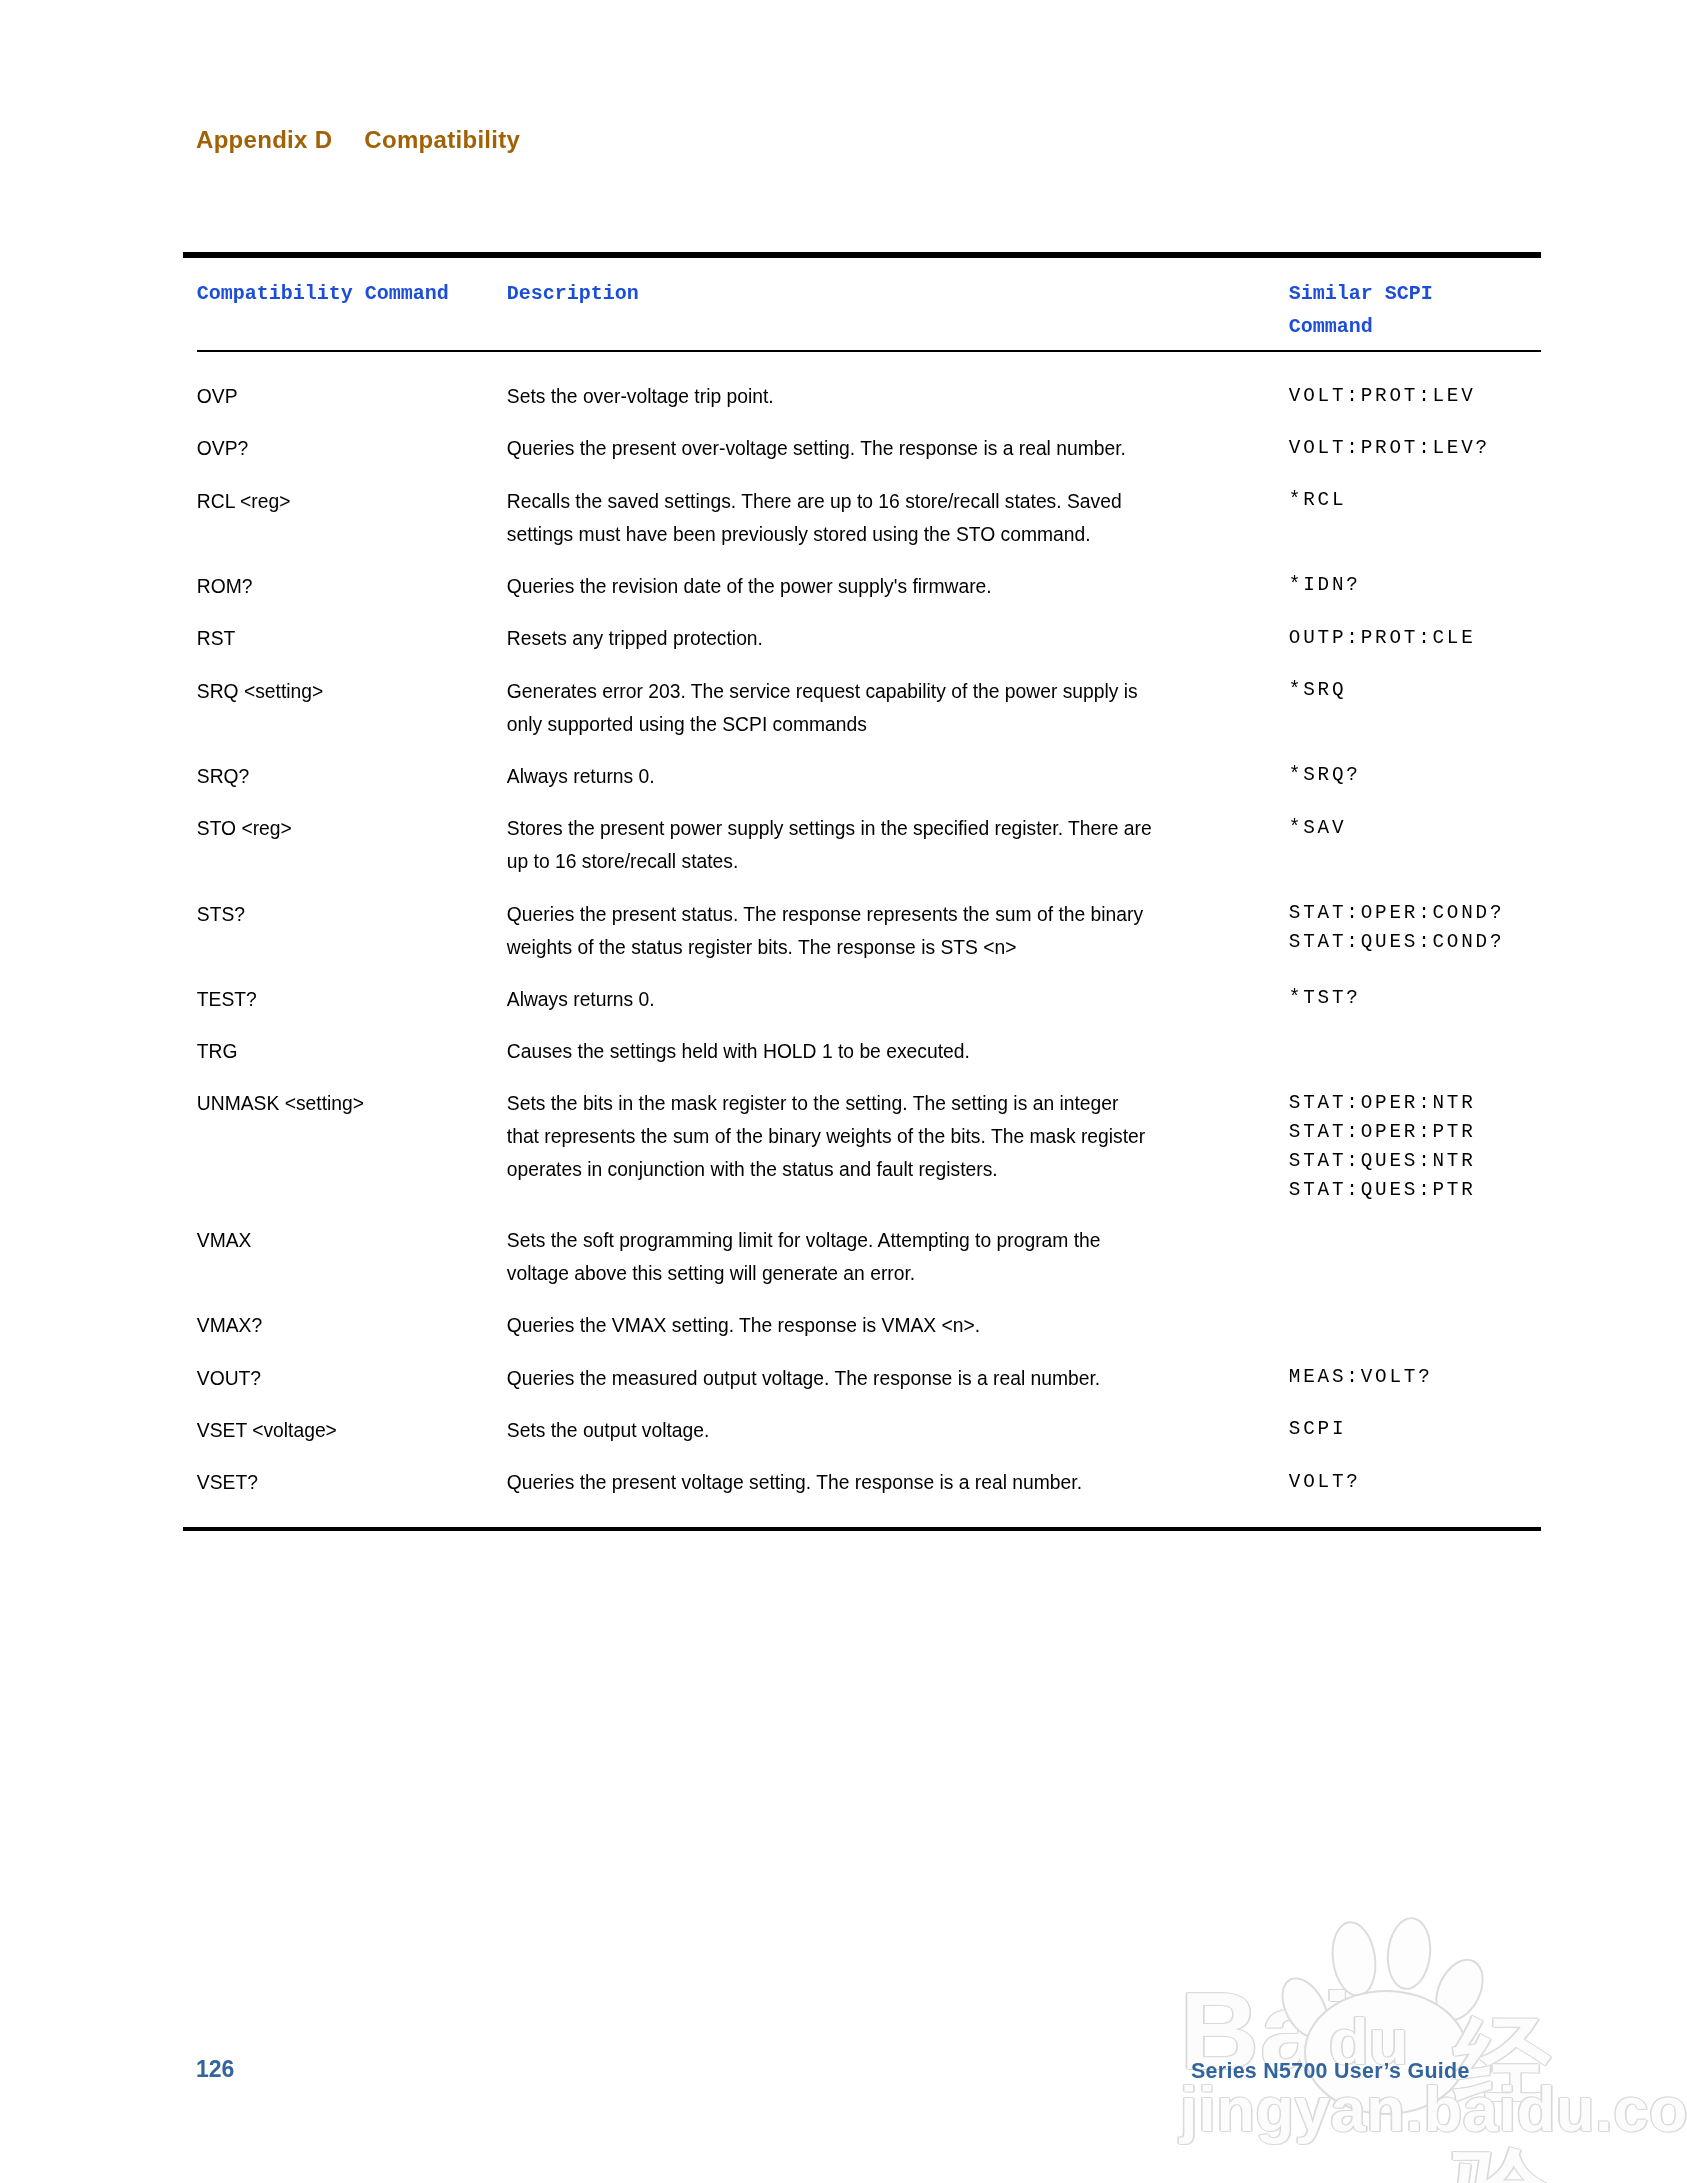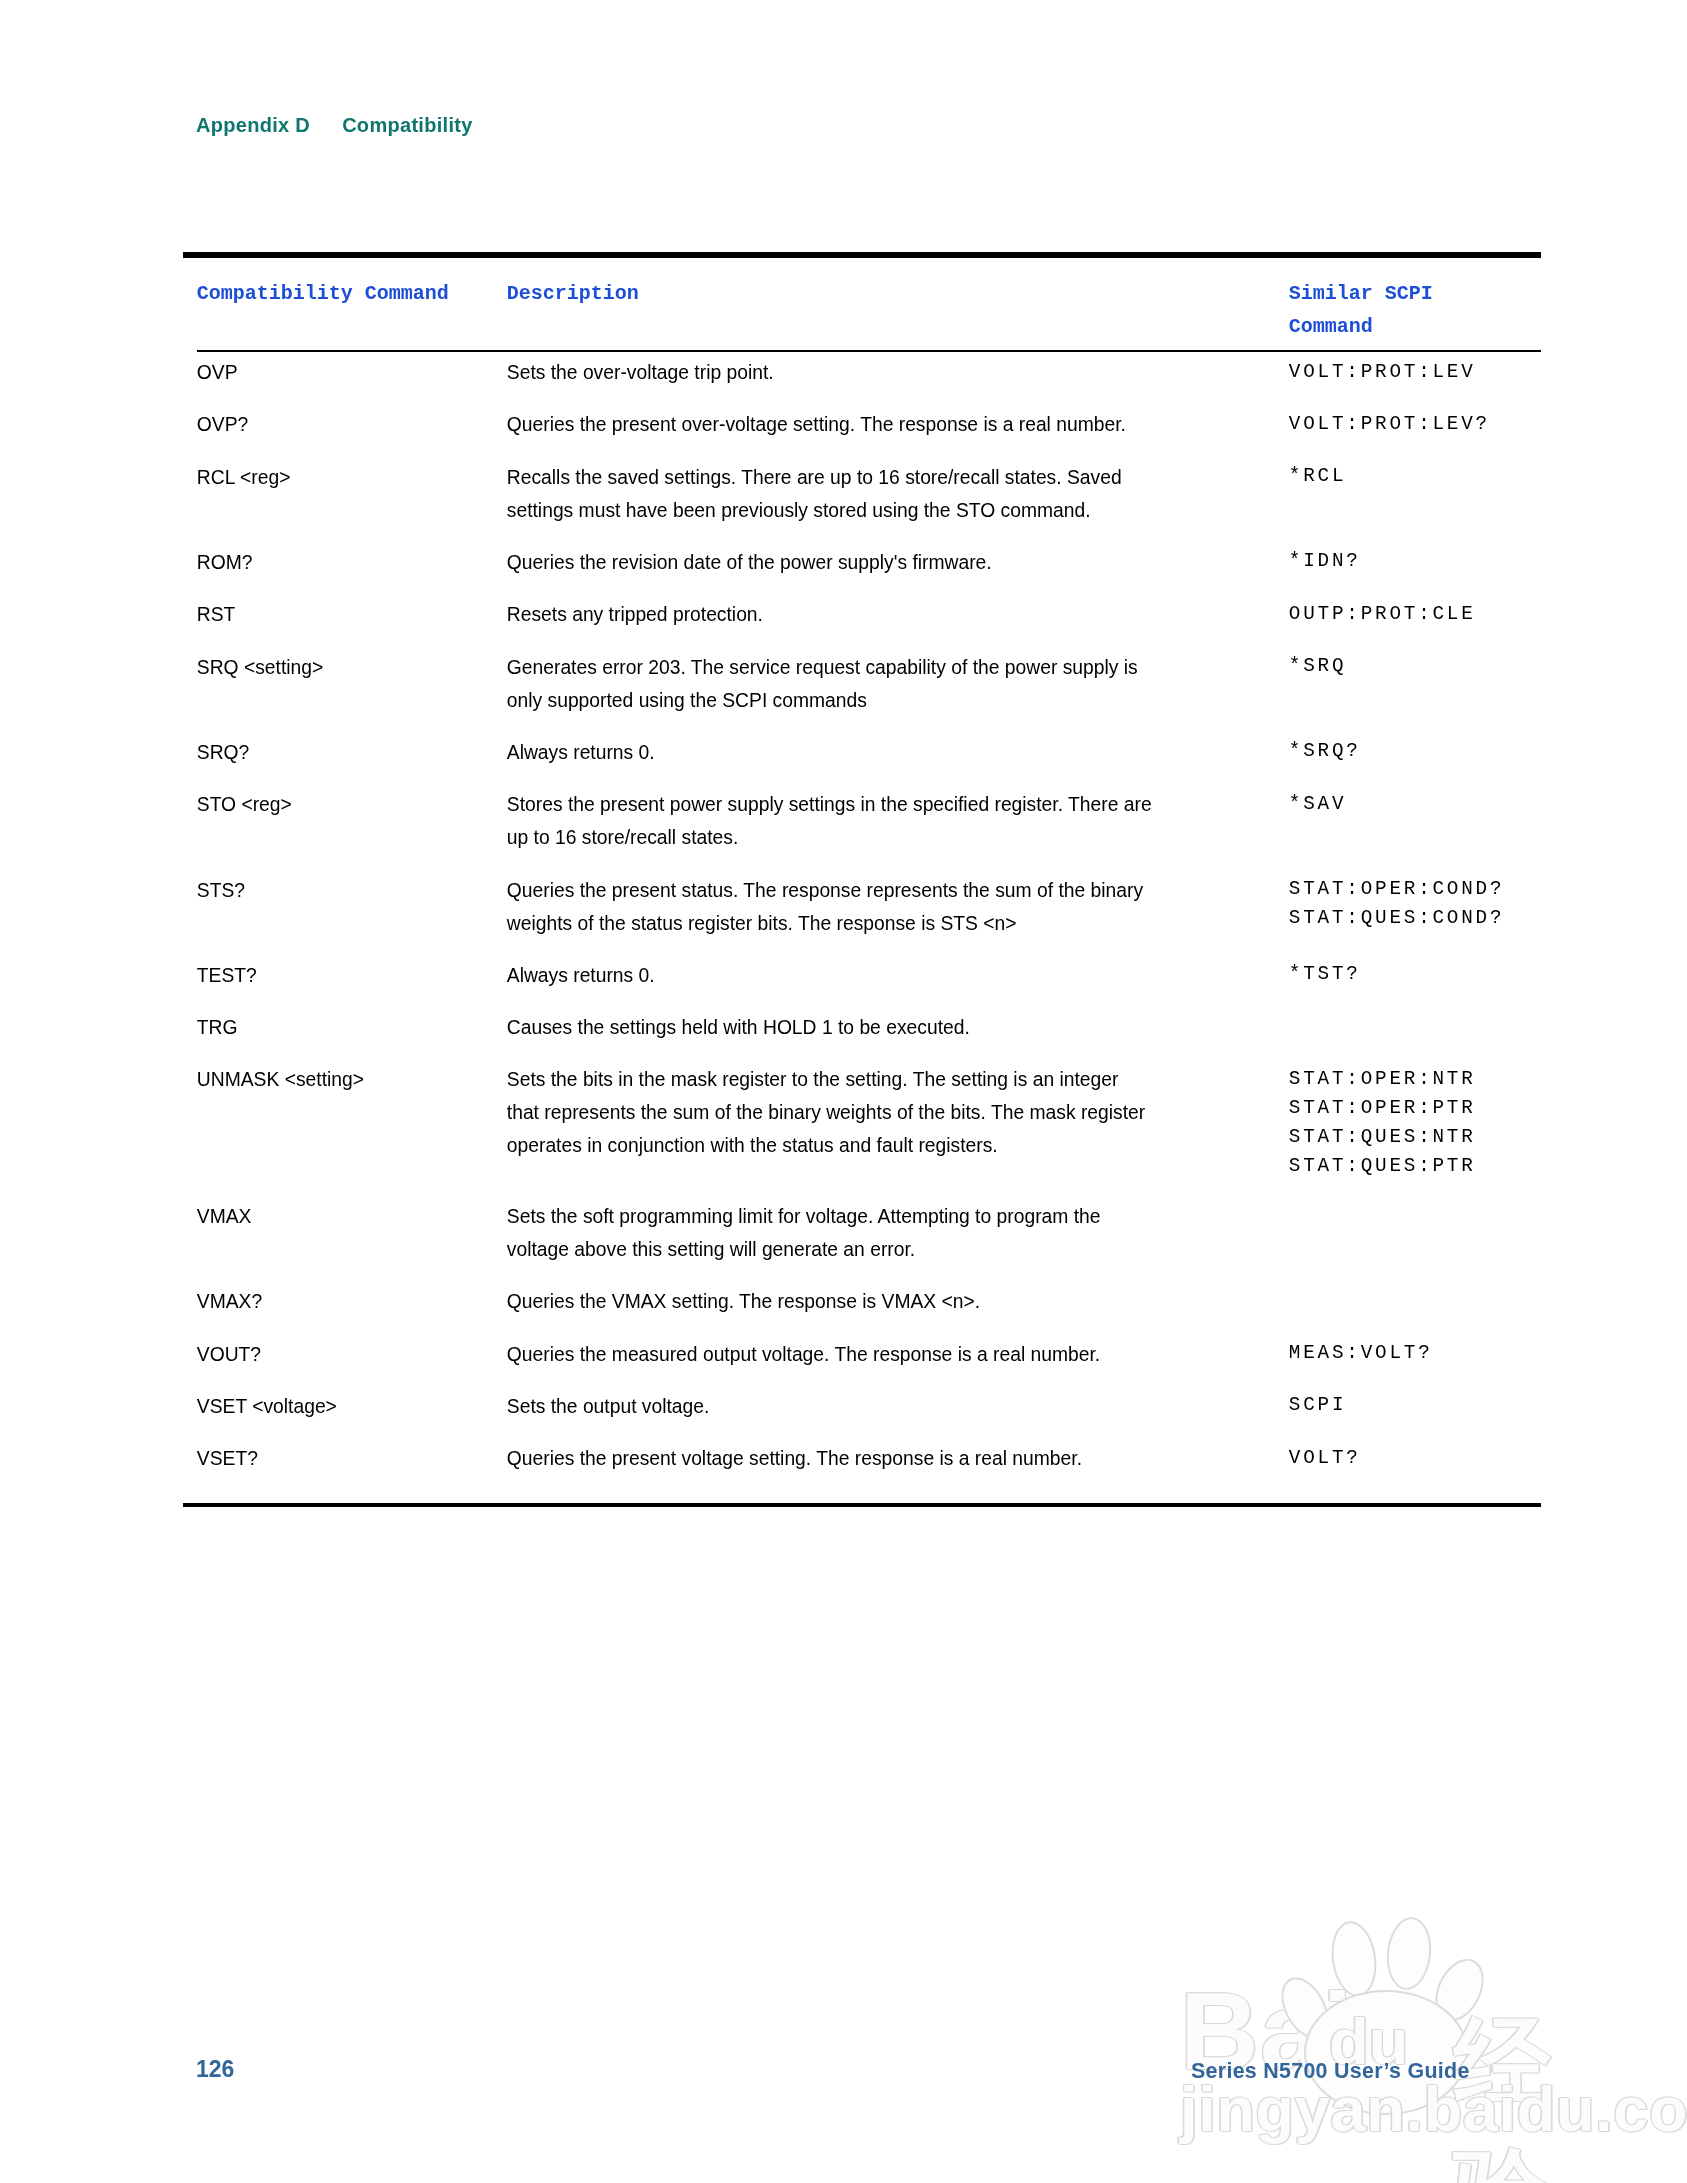--- a/index.html
+++ b/index.html
@@ -8,23 +8,23 @@
     width: 1687px; height: 2183px;
     position: relative;
     font-family: "Liberation Sans", sans-serif;
     color: #111111;
     overflow: hidden;
   }
   .page { position: absolute; inset: 0; }
 
   
   .page-header {
-    position: absolute; left: 196px; top: 114px;
-    font-size: 20px; font-weight: 700; letter-spacing: 0.3px;
-    color: #0f766e;
+    position: absolute; left: 196px; top: 126px;
+    font-size: 24px; font-weight: 700; letter-spacing: 0.3px;
+    color: #a16207;
   }
   .page-header .title { margin-left: 32px; }
 
   
   .ctable {
     position: absolute; left: 183px; top: 252px; width: 1358px;
     border-top: 6.9px solid #000;
     border-bottom: 4.8px solid #000;
     padding: 0 0 27.6px 13.8px;
   }
@@ -34,21 +34,21 @@
     border-bottom: 2.1px solid #000;
   }
   .th {
     font-weight: 700; font-size: 20px; line-height: 33px;
     white-space: pre-line; color: #1d4ed8; font-family: Liberation Mono, monospace;
   }
   .tr {
     display: grid; grid-template-columns: 310px 782px 252px;
     padding-top: 19.3px;
   }
-  .tr:first-child { padding-top: 4px; }
+  .tr:first-child { padding-top: 28px; }
   .td { color: #000; }
   .cmd  { font-size: 19.3px; line-height: 33px; }
   .desc { font-size: 19.3px; line-height: 33px; white-space: pre-line; }
   .scpi {
     font-family: "Liberation Mono", "DejaVu Sans Mono", monospace;
     font-size: 19.3px; line-height: 29px; letter-spacing: 2.8px;
     white-space: pre-line; padding-top: 1.4px;
   }
 
   

